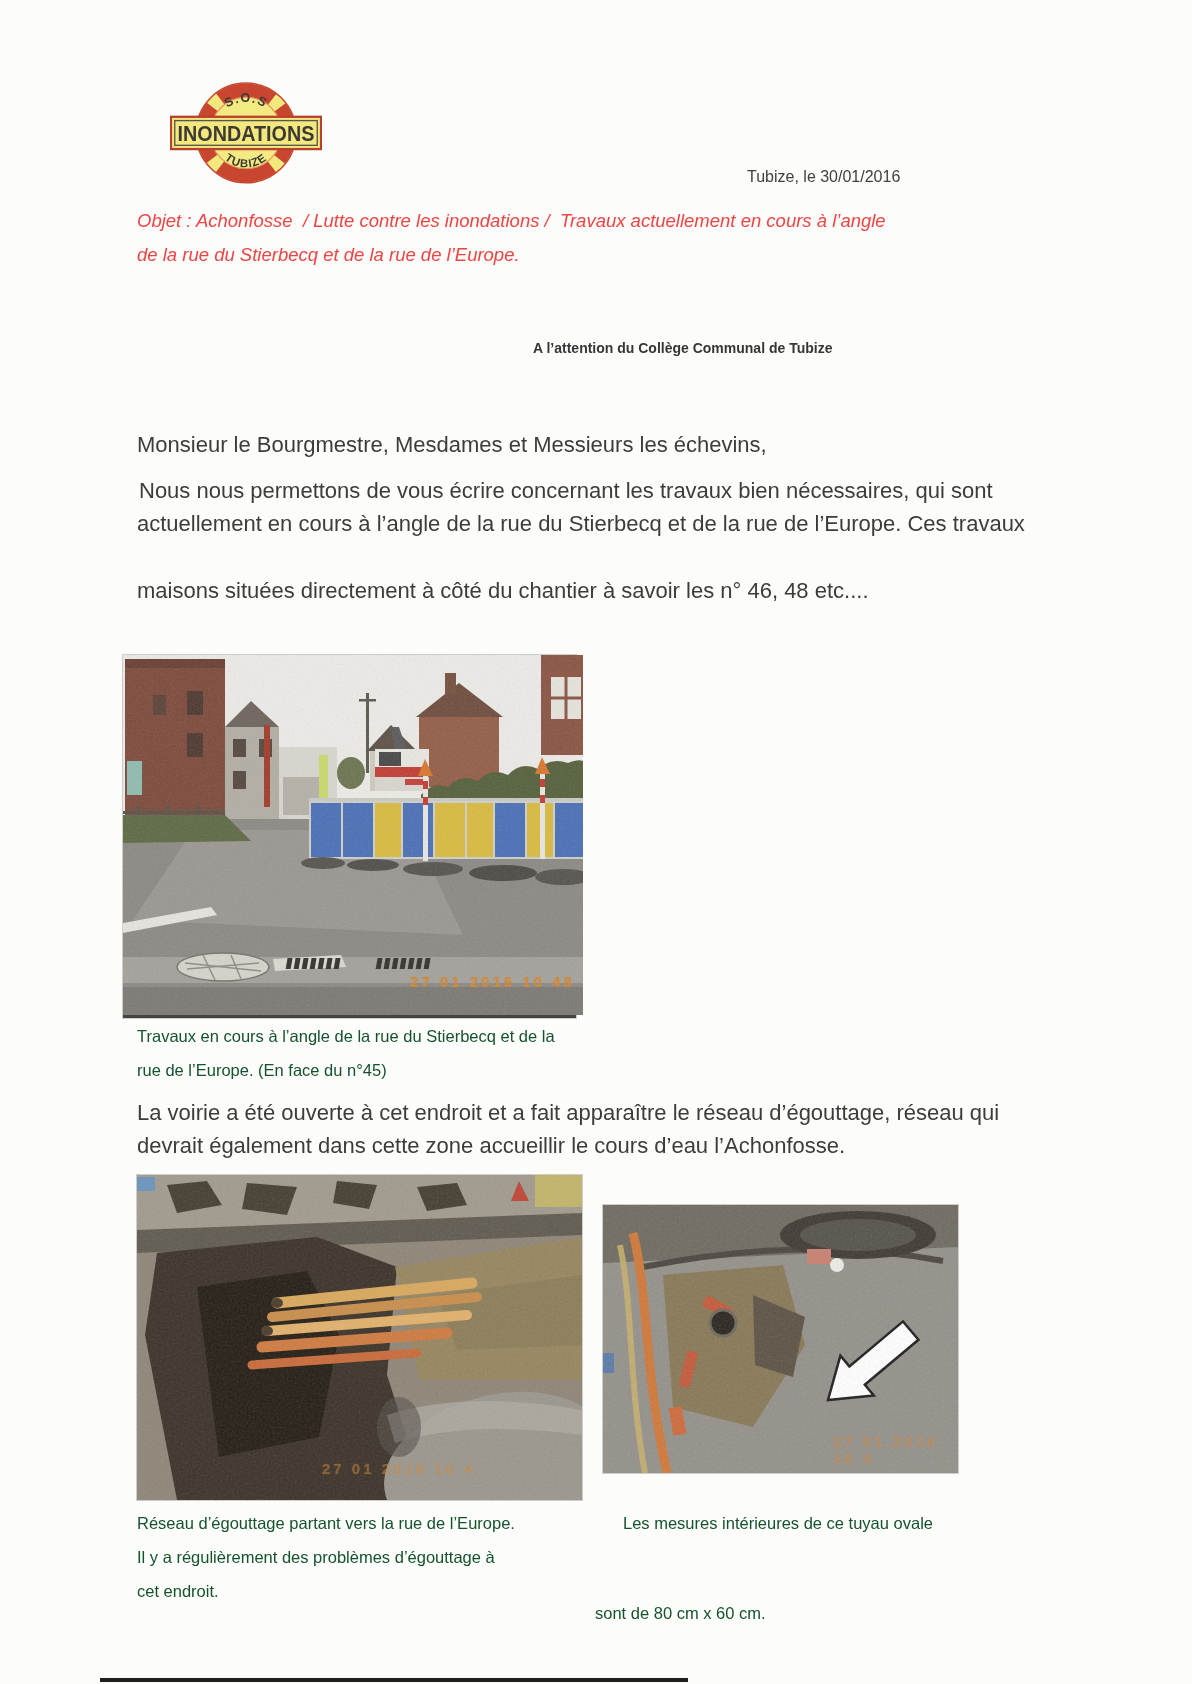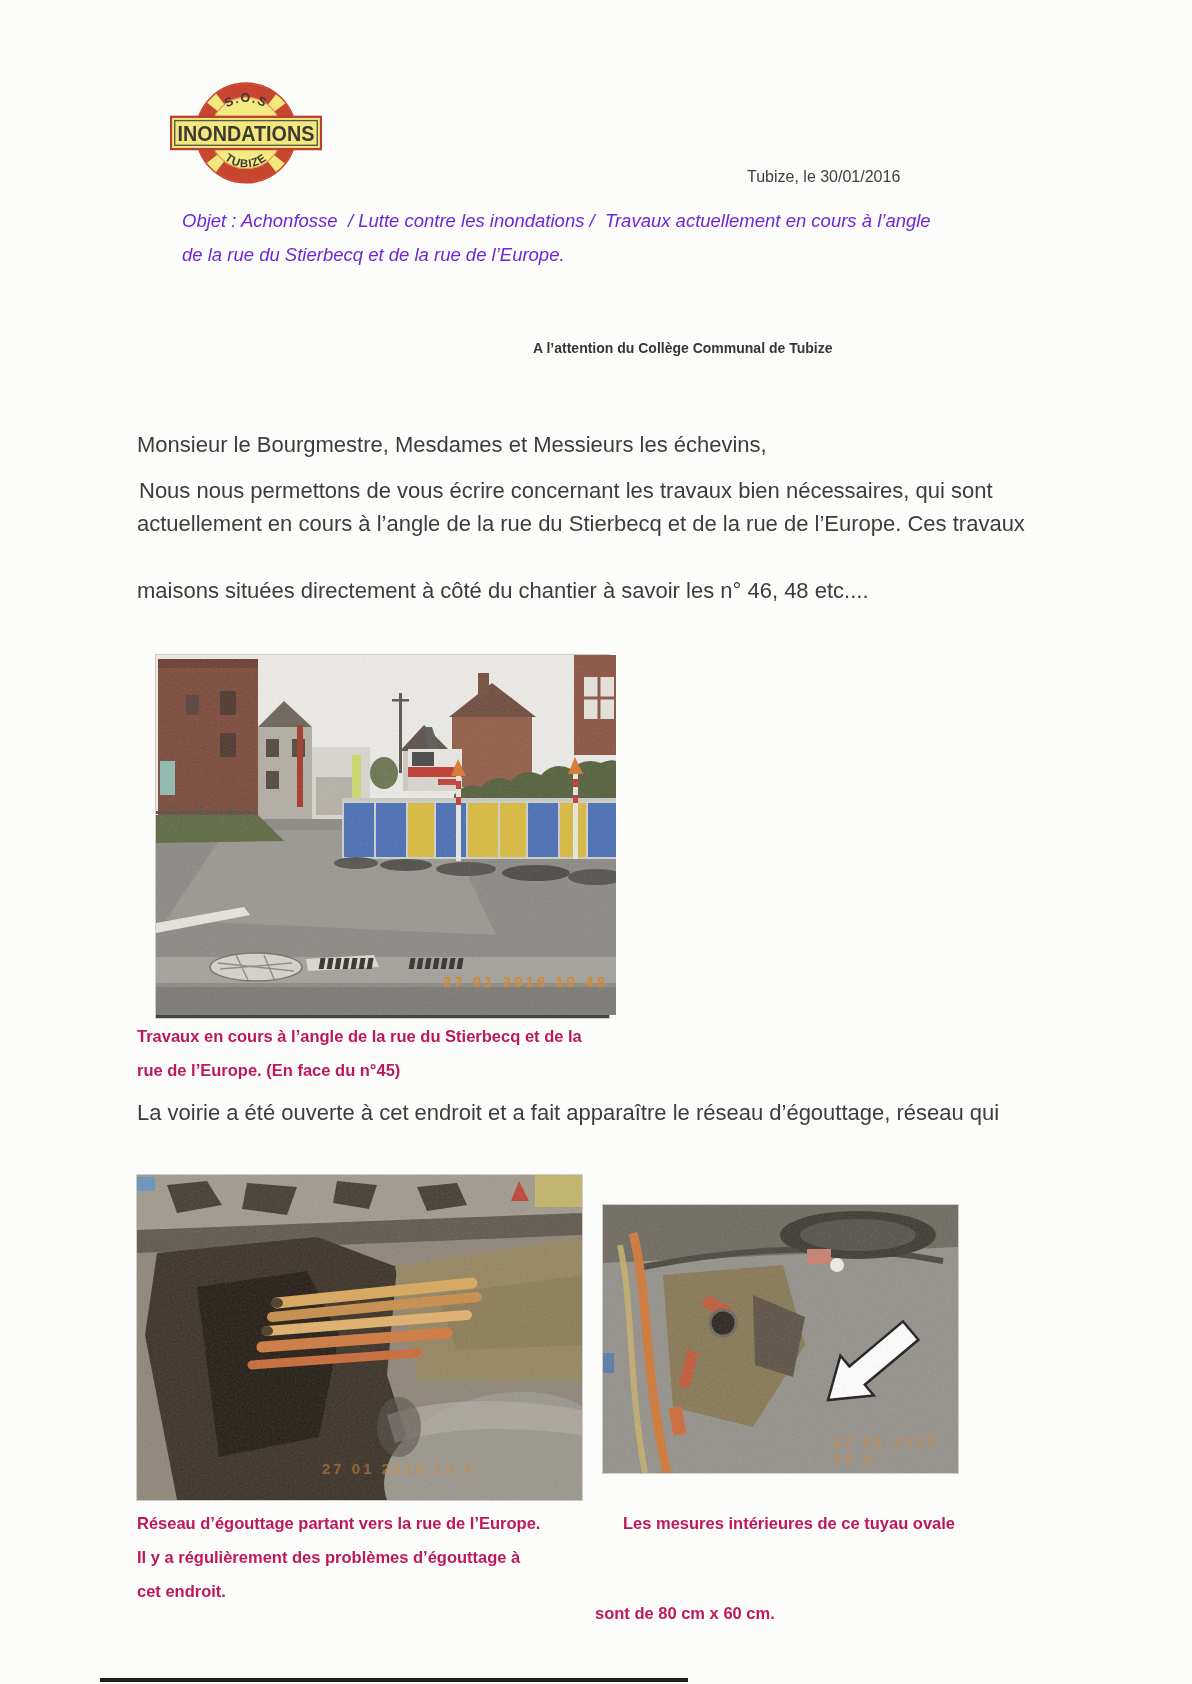--- a/index.html
+++ b/index.html
@@ -8,23 +8,23 @@
     width:1192px;height:1684px;
     margin:0 auto;
     background:#fcfcfa;
     overflow:hidden;
     font-family:"Liberation Sans", sans-serif;
     color:#3c3c3c;
   }
   .abs{position:absolute;}
   .line{white-space:pre;}
   .body-text{font-size:22px;color:#3c3c3c;}
-  .subject{font-size:18.5px;font-style:italic;color:#6d28d9;margin-left:45px;}
+  .subject{font-size:18.5px;font-style:italic;color:#ef4444;}
   .attention{font-size:14px;font-weight:700;color:#363636;}
-  .caption{font-size:16.5px;color:#be185d;font-weight:bold;}
+  .caption{font-size:16.5px;color:#14532d;}
   .date-line{font-size:16px;color:#414141;}
   .photo{box-shadow:0 0 0 1px rgba(120,118,112,.35);}
   .photo1-frame{border-bottom:3px solid #46443f;}
   .stamp{
     position:absolute;
     font-size:15px;font-weight:700;
     letter-spacing:3px;
     color:#d08a3e;
     text-shadow:0 0 1px rgba(208,138,62,.6);
   }
@@ -67,21 +67,21 @@
   <div class="abs line subject" style="left:137px;top:244px;">de la rue du Stierbecq et de la rue de l’Europe.</div>
 
   <div class="abs line attention" style="left:533px;top:340px;">A l’attention du Collège Communal de Tubize</div>
 
   <div class="abs line body-text" style="left:137px;top:432px;">Monsieur le Bourgmestre, Mesdames et Messieurs les échevins,</div>
 
   <div class="abs line body-text" style="left:137px;top:511px;">actuellement en cours à l’angle de la rue du Stierbecq et de la rue de l’Europe. Ces travaux</div>
   <div class="abs line body-text" style="left:139px;top:478px;">Nous nous permettons de vous écrire concernant les travaux bien nécessaires, qui sont</div>
   <div class="abs line body-text" style="left:137px;top:578px;text-align:center;">maisons situées directement à côté du chantier à savoir les n° 46, 48 etc....</div>
 
-  <div class="abs photo photo1-frame" style="left:156px;top:655px;width:453px;height:360px;">
+  <div class="abs photo photo1-frame" style="left:123px;top:655px;width:453px;height:360px;">
     <svg width="460" height="360" viewBox="0 0 460 360">
       <defs>
         <filter id="g1">
             <feTurbulence type="fractalNoise" baseFrequency="0.55" numOctaves="2" stitchTiles="stitch"></feTurbulence>
             <feColorMatrix type="saturate" values="0"></feColorMatrix>
           </filter>
       </defs>
       <rect width="460" height="185" fill="#ecebe7"></rect>
       <rect y="160" width="460" height="200" fill="#8b8984"></rect>
       <polygon points="70,175 290,175 340,280 10,265" fill="#9d9b96" opacity="0.8"></polygon>
@@ -205,20 +205,21 @@
       <rect y="332" width="460" height="28" fill="#7b7974"></rect>
       <rect width="460" height="360" filter="url(#g1)" opacity="0.16"></rect>
     </svg>
     <div class="stamp" style="left:287px;top:318px;">27 01 2016 10 48</div>
   </div>
 
   <div class="abs line caption" style="left:137px;top:1027px;">Travaux en cours à l’angle de la rue du Stierbecq et de la</div>
   <div class="abs line caption" style="left:137px;top:1061px;">rue de l’Europe. (En face du n°45)</div>
 
   <div class="abs line body-text" style="left:137px;top:1100px;">La voirie a été ouverte à cet endroit et a fait apparaître le réseau d’égouttage, réseau qui</div>
+  <div class="abs line body-text" style="left:137px;top:1133px;">devrait également dans cette zone accueillir le cours d’eau l’Achonfosse.</div>
 
   <div class="abs photo" style="left:137px;top:1175px;width:445px;height:325px;">
     <svg width="445" height="325" viewBox="0 0 445 325">
       <defs>
         <filter id="g2">
             <feTurbulence type="fractalNoise" baseFrequency="0.5" numOctaves="2" stitchTiles="stitch"></feTurbulence>
             <feColorMatrix type="saturate" values="0"></feColorMatrix>
           </filter>
       </defs>
       <rect width="445" height="325" fill="#8f8578"></rect>

